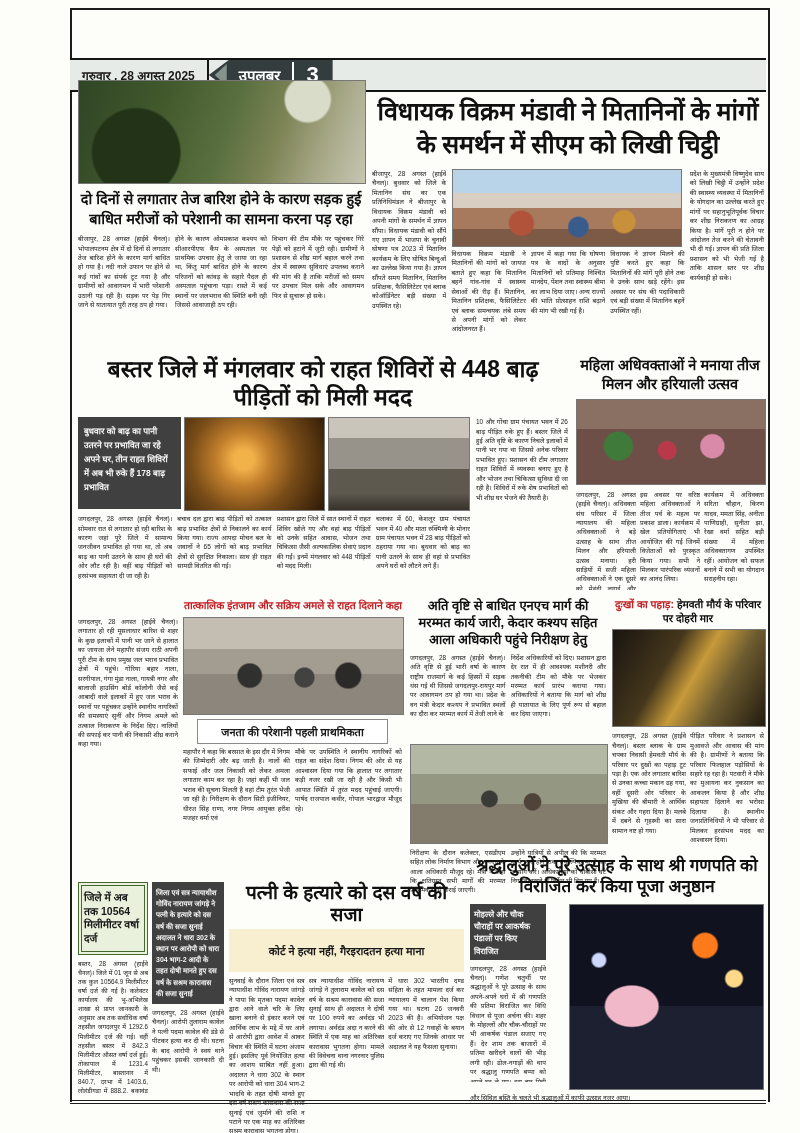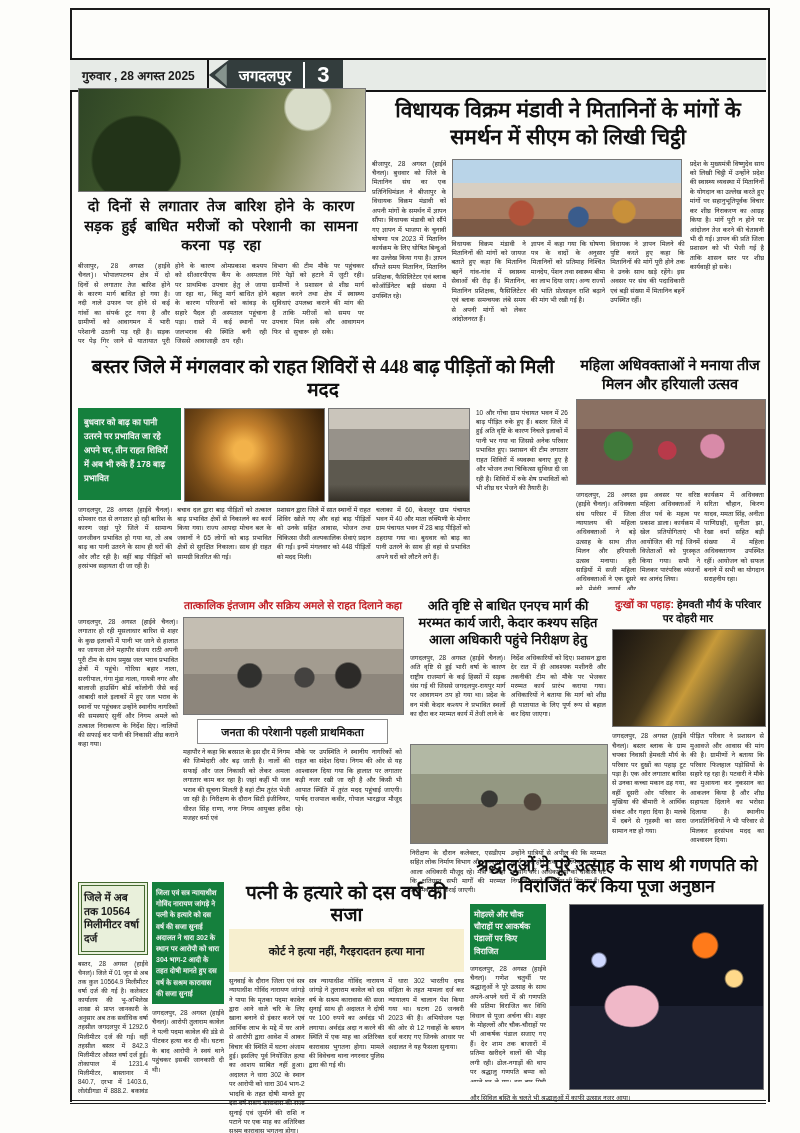--- a/index.html
+++ b/index.html
@@ -22,21 +22,21 @@
   .pageno{border-left:2px solid #fff;margin-left:12px;padding-left:12px;font-size:22px;font-weight:bold;}
 
   
   .art{position:absolute;box-sizing:border-box;}
   .bt{font-size:6.5px;line-height:1.45;text-align:justify;color:#242424;overflow:hidden;}
   .cols{display:flex;gap:5px;}
   .cols>.col{flex:1;overflow:hidden;}
   .hl{font-weight:bold;color:#101010;text-align:center;}
   .kicker{color:#c22127;font-weight:bold;text-align:right;}
   .ph{position:relative;overflow:hidden;border:1px solid #777;}
-  .bbox{background:#15803d;color:#f4f4f4;font-weight:bold;box-sizing:border-box;}
+  .bbox{background:#404040;color:#f4f4f4;font-weight:bold;box-sizing:border-box;}
   .ybox{background:#f7efcf;font-weight:bold;text-align:center;}
   .gbox{background:#e9f0db;border:4px double #44682f;font-weight:bold;text-align:left;box-sizing:border-box;}
   .subbox{border:1px solid #8a8a8a;font-weight:bold;text-align:center;background:#fff;}
 
   
   .ph-trees{background:
       radial-gradient(circle at 80% 18%,#d8dcc8 0 9%,rgba(0,0,0,0) 10%),
       radial-gradient(circle at 20% 70%,#223318 0 18%,rgba(0,0,0,0) 19%),
       linear-gradient(110deg,#2f4526 0%,#41592c 28%,#5b7040 52%,#7d8456 68%,#a8a888 84%,#c6c6b2 100%);}
   .ph-mitanin{background:
@@ -72,51 +72,51 @@
 <body>
 
 <div class="page">
   <div class="outer-frame"></div>
   <div class="bottom-rule"></div>
 
   <div class="header-bar">
     <div class="hdr-date">गुरुवार , 28 अगस्त 2025</div>
     <div class="hdr-brand">
       <span class="chev"></span>
-      <span class="edition">जगदलपुर</span>
+      <span class="edition">उपलबुर</span>
       <span class="pageno">3</span>
     </div>
   </div>
 
-  <div class="art" style="left:78px;top:88px;width:286px;height:256px;font-family:Liberation Mono, monospace;">
+  <div class="art" style="left:78px;top:80px;width:286px;height:256px;">
     <div class="ph ph-trees" style="width:100%;height:102px;"></div>
     <div class="hl" style="font-size:14.5px;line-height:1.35;margin-top:6px;">दो दिनों से लगातार तेज बारिश होने के कारण सड़क हुई बाधित मरीजों को परेशानी का सामना करना पड़ रहा</div>
     <div class="cols" style="margin-top:5px;height:86px;">
       <div class="col bt">बीजापुर, 28 अगस्त (हाईवे चैनल)। भोपालपटनम क्षेत्र में दो दिनों से लगातार तेज बारिश होने के कारण मार्ग बाधित हो गया है। नदी नाले उफान पर होने से कई गांवों का संपर्क टूट गया है और ग्रामीणों को आवागमन में भारी परेशानी उठानी पड़ रही है। सड़क पर पेड़ गिर जाने से यातायात पूरी तरह ठप हो गया।</div>
       <div class="col bt">होने के कारण ओमप्रकाश कश्यप को सीआरपीएफ कैंप के अस्पताल पर प्राथमिक उपचार हेतु ले जाया जा रहा था, किंतु मार्ग बाधित होने के कारण परिजनों को कांवड़ के सहारे पैदल ही अस्पताल पहुंचाना पड़ा। रास्ते में कई स्थानों पर जलभराव की स्थिति बनी रही जिससे आवाजाही ठप रही।</div>
       <div class="col bt">विभाग की टीम मौके पर पहुंचकर गिरे पेड़ों को हटाने में जुटी रही। ग्रामीणों ने प्रशासन से शीघ्र मार्ग बहाल करने तथा क्षेत्र में स्वास्थ्य सुविधाएं उपलब्ध कराने की मांग की है ताकि मरीजों को समय पर उपचार मिल सके और आवागमन फिर से सुचारू हो सके।</div>
     </div>
   </div>
 
   <div class="art" style="left:372px;top:96px;width:392px;height:256px;">
-    <div class="hl" style="font-size:21px;line-height:1.3;">विधायक विक्रम मंडावी ने मितानिनों के मांगों के समर्थन में सीएम को लिखी चिट्ठी</div>
+    <div class="hl" style="font-size:25px;line-height:1.3;font-family:Liberation Serif, serif;">विधायक विक्रम मंडावी ने मितानिनों के मांगों के समर्थन में सीएम को लिखी चिट्ठी</div>
     <div style="position:relative;margin-top:8px;height:188px;">
       <div class="ph ph-mitanin" style="position:absolute;left:80px;top:0;width:228px;height:76px;"></div>
       <div class="cols" style="height:188px;">
         <div class="col bt">बीजापुर, 28 अगस्त (हाईवे चैनल)। बुधवार को जिले के मितानिन संघ का एक प्रतिनिधिमंडल ने बीजापुर के विधायक विक्रम मंडावी को अपनी मांगों के समर्थन में ज्ञापन सौंपा। विधायक मंडावी को सौंपे गए ज्ञापन में भाजपा के चुनावी घोषणा पत्र 2023 में मितानिन कार्यक्रम के लिए घोषित बिन्दुओं का उल्लेख किया गया है। ज्ञापन सौंपते समय मितानिन, मितानिन प्रशिक्षक, फैसिलिटेटर एवं ब्लाक कोऑर्डिनेटर बड़ी संख्या में उपस्थित रहे।</div>
         <div class="col bt" style="padding-top:80px;">विधायक विक्रम मंडावी ने मितानिनों की मांगों को जायज बताते हुए कहा कि मितानिन बहनें गांव-गांव में स्वास्थ्य सेवाओं की रीढ़ हैं। मितानिन, मितानिन प्रशिक्षक, फैसिलिटेटर एवं ब्लाक समन्वयक लंबे समय से अपनी मांगों को लेकर आंदोलनरत हैं।</div>
         <div class="col bt" style="padding-top:80px;">ज्ञापन में कहा गया कि घोषणा पत्र के वादों के अनुसार मितानिनों को प्रतिमाह निश्चित मानदेय, पेंशन तथा स्वास्थ्य बीमा का लाभ दिया जाए। अन्य राज्यों की भांति प्रोत्साहन राशि बढ़ाने की मांग भी रखी गई है।</div>
         <div class="col bt" style="padding-top:80px;">विधायक ने ज्ञापन मिलने की पुष्टि करते हुए कहा कि मितानिनों की मांगें पूरी होने तक वे उनके साथ खड़े रहेंगे। इस अवसर पर संघ की पदाधिकारी एवं बड़ी संख्या में मितानिन बहनें उपस्थित रहीं।</div>
         <div class="col bt">प्रदेश के मुख्यमंत्री विष्णुदेव साय को लिखी चिट्ठी में उन्होंने प्रदेश की स्वास्थ्य व्यवस्था में मितानिनों के योगदान का उल्लेख करते हुए मांगों पर सहानुभूतिपूर्वक विचार कर शीघ्र निराकरण का आग्रह किया है। मांगें पूरी न होने पर आंदोलन तेज करने की चेतावनी भी दी गई। ज्ञापन की प्रति जिला प्रशासन को भी भेजी गई है ताकि शासन स्तर पर शीघ्र कार्यवाही हो सके।</div>
       </div>
     </div>
   </div>
 
   <div class="art" style="left:78px;top:356px;width:490px;height:236px;">
-    <div class="hl" style="font-size:19px;line-height:1.2;font-family:Liberation Serif, serif;">बस्तर जिले में मंगलवार को राहत शिविरों से 448 बाढ़ पीड़ितों को मिली मदद</div>
+    <div class="hl" style="font-size:23px;line-height:1.2;">बस्तर जिले में मंगलवार को राहत शिविरों से 448 बाढ़ पीड़ितों को मिली मदद</div>
     <div style="display:flex;gap:6px;margin-top:6px;">
       <div style="width:392px;">
         <div style="display:flex;gap:3px;height:92px;">
           <div class="bbox" style="width:104px;font-size:8.5px;line-height:1.65;padding:7px 6px;">बुधवार को बाढ़ का पानी उतरने पर प्रभावित जा रहे अपने घर,  तीन राहत शिविरों में अब भी रुके हैं 178 बाढ़ प्रभावित</div>
           <div class="ph ph-camp1" style="width:142px;height:92px;"></div>
           <div class="ph ph-camp2" style="width:142px;height:92px;"></div>
         </div>
         <div class="cols" style="margin-top:5px;height:104px;">
           <div class="col bt">जगदलपुर, 28 अगस्त (हाईवे चैनल)। सोमवार रात से लगातार हो रही बारिश के कारण जहां पूरे जिले में सामान्य जनजीवन प्रभावित हो गया था, तो अब बाढ़ का पानी उतरने के साथ ही घरों की ओर लौट रही है। वहीं बाढ़ पीड़ितों को हरसंभव सहायता दी जा रही है।</div>
           <div class="col bt">बचाव दल द्वारा बाढ़ पीड़ितों को तत्काल बाढ़ प्रभावित क्षेत्रों से निकालने का कार्य किया गया। राज्य आपदा मोचन बल के जवानों ने 65 लोगों को बाढ़ प्रभावित क्षेत्रों से सुरक्षित निकाला। साथ ही राहत सामग्री वितरित की गई।</div>

